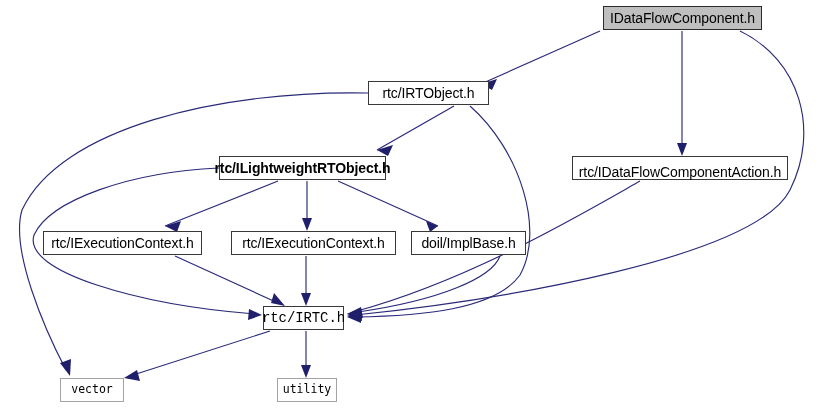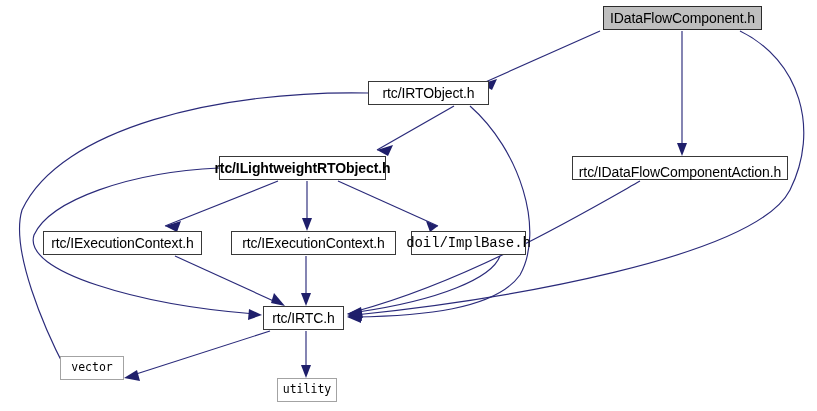--- a/index.html
+++ b/index.html
@@ -108,27 +108,27 @@
       </div>
       <div class="node-box" style="left: 572px; top: 156px; width: 216px; height: 24px; align-items: flex-end;">
         <span>rtc/IDataFlowComponentAction.h</span>
       </div>
       <div class="node-box" style="left: 43px; top: 231px; width: 159px; height: 24px;">
         <span>rtc/IExecutionContext.h</span>
       </div>
       <div class="node-box" style="left: 224px; top: 231px; width: 165px; height: 24px; margin-left: 7px;">
         <span>rtc/IExecutionContext.h</span>
       </div>
-      <div class="node-box" style="left: 411px; top: 231px; width: 115px; height: 24px; font-family: Liberation Mono, monospace;">
+      <div class="node-box" style="left: 411px; top: 231px; width: 115px; height: 24px;">
         <span>doil/ImplBase.h</span>
       </div>
-      <div class="node-box" style="left: 263px; top: 306px; width: 81px; height: 24px;">
+      <div class="node-box" style="left: 263px; top: 306px; width: 81px; height: 24px; font-family: Liberation Mono, monospace;">
         <span>rtc/IRTC.h</span>
       </div>
-      <div class="node-box sys" style="left: 60px; top: 356px; width: 64px; height: 24px;">
+      <div class="node-box sys" style="left: 60px; top: 378px; width: 64px; height: 24px;">
         <span>vector</span>
       </div>
       <div class="node-box sys" style="left: 277px; top: 378px; width: 60px; height: 24px;">
         <span>utility</span>
       </div>
     </div>
 
 </div>
 
 </body></html>

